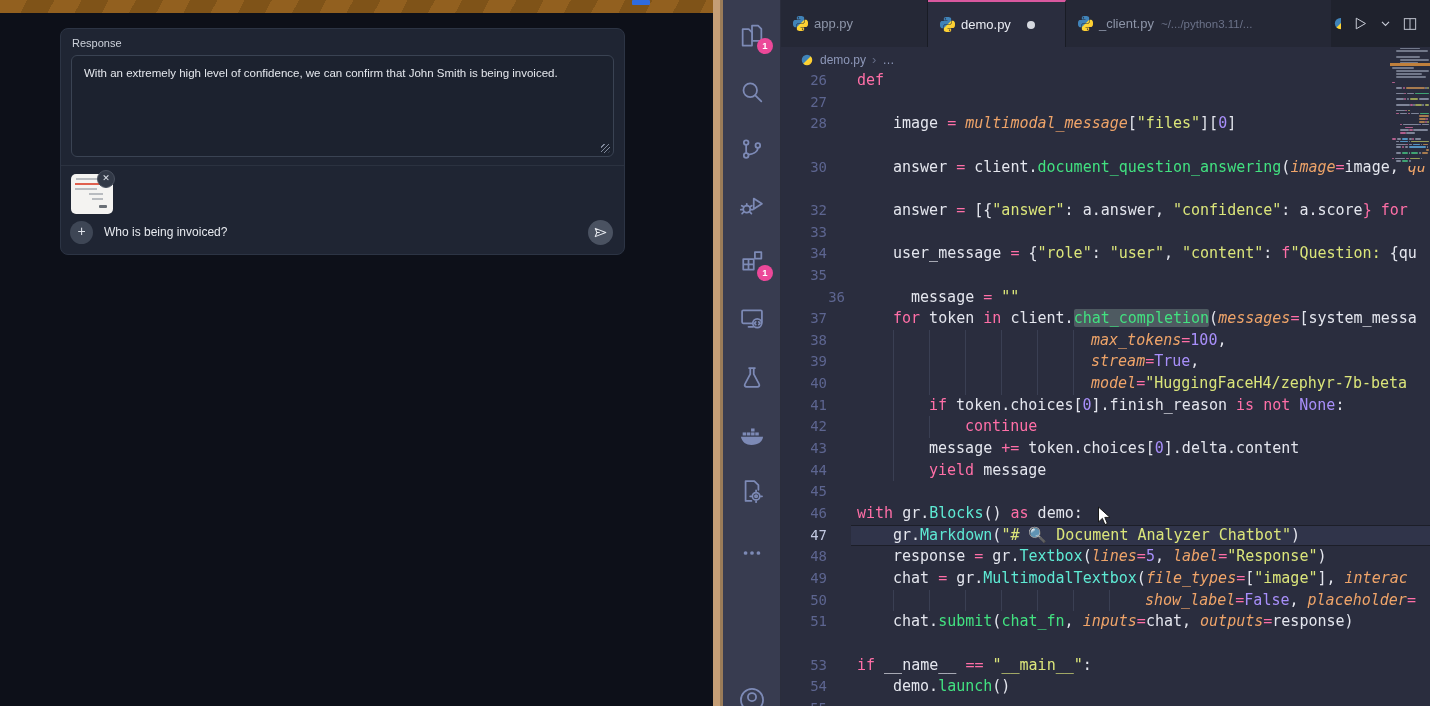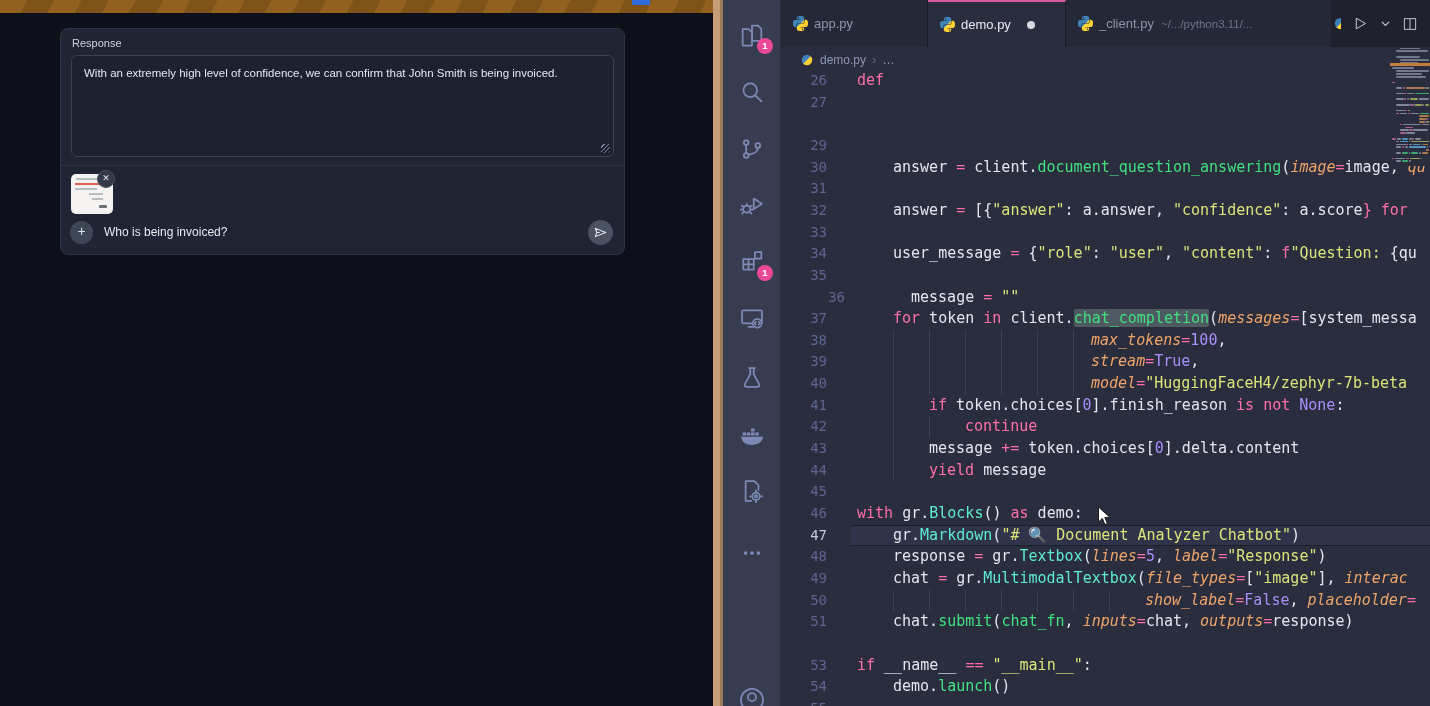--- a/index.html
+++ b/index.html
@@ -205,23 +205,22 @@
             <circle cx="12" cy="9.5" r="3.5"></circle>
           </svg>
       </div>
     </div>
 
     <div id="editor">
 
       <div id="code-layer">
           <div class="crow" style="top: 70px;"><div class="gut">26</div><div class="ct" style="left: 76px;"><span class="tk-kw">def</span></div></div>
           <div class="crow" style="top: 91.65px;"><div class="gut">27</div><div class="ct" style="left: 76px;"></div></div>
-          <div class="crow" style="top: 134.95px;"><div class="gut">29</div><div class="ct" style="left: 76px;"></div></div>
+          <div class="crow" style="top: 113.3px;"><div class="gut">28</div><div class="ct" style="left: 112px;"><span class="tk-tx">image </span><span class="tk-kw">= </span><span class="tk-pr">multimodal_message</span><span class="tk-tx">[</span><span class="tk-st">"files"</span><span class="tk-tx">][</span><span class="tk-nm">0</span><span class="tk-tx">]</span></div></div>
           <div class="crow" style="top: 156.6px;"><div class="gut">30</div><div class="ct" style="left: 112px;"><span class="tk-tx">answer </span><span class="tk-kw">= </span><span class="tk-tx">client.</span><span class="tk-fn">document_question_answering</span><span class="tk-tx">(</span><span class="tk-pr">image</span><span class="tk-kw">=</span><span class="tk-tx">image, </span><span class="tk-pr">qu</span></div></div>
-          <div class="crow" style="top: 178.25px;"><div class="gut">31</div><div class="ct" style="left: 76px;"></div></div>
           <div class="crow" style="top: 199.9px;"><div class="gut">32</div><div class="ct" style="left: 112px;"><span class="tk-tx">answer </span><span class="tk-kw">= </span><span class="tk-tx">[{</span><span class="tk-st">"answer"</span><span class="tk-tx">: a.answer, </span><span class="tk-st">"confidence"</span><span class="tk-tx">: a.score</span><span class="tk-kw">} for</span></div></div>
           <div class="crow" style="top: 221.55px;"><div class="gut">33</div><div class="ct" style="left: 76px;"></div></div>
           <div class="crow" style="top: 243.2px;"><div class="gut">34</div><div class="ct" style="left: 112px;"><span class="tk-tx">user_message </span><span class="tk-kw">= </span><span class="tk-tx">{</span><span class="tk-st">"role"</span><span class="tk-tx">: </span><span class="tk-st">"user"</span><span class="tk-tx">, </span><span class="tk-st">"content"</span><span class="tk-tx">: </span><span class="tk-kw">f</span><span class="tk-st">"Question: </span><span class="tk-tx">{qu</span></div></div>
           <div class="crow" style="top: 264.85px; padding-left: 36px;"><div class="gut">35</div><div class="ct" style="left: 76px;"></div></div>
           <div class="crow" style="top: 286.5px; margin-left: 18px;"><div class="gut">36</div><div class="ct" style="left: 112px;"><span class="tk-tx">message </span><span class="tk-kw">= </span><span class="tk-st">""</span></div></div>
           <div class="crow" style="top: 308.15px;"><div class="gut">37</div><div class="ct" style="left: 112px;"><span class="tk-kw">for</span><span class="tk-tx"> token </span><span class="tk-kw">in</span><span class="tk-tx"> client.</span><span class="tk-fn hl">chat_completion</span><span class="tk-tx">(</span><span class="tk-pr">messages</span><span class="tk-kw">=</span><span class="tk-tx">[system_messa</span></div></div>
           <div class="crow" style="top: 329.8px;"><div class="gut">38</div><div class="guide" style="left: 112px;"></div><div class="guide" style="left: 148px;"></div><div class="guide" style="left: 184px;"></div><div class="guide" style="left: 220px;"></div><div class="guide" style="left: 256px;"></div><div class="guide" style="left: 292px;"></div><div class="ct" style="left: 310px;"><span class="tk-pr">max_tokens</span><span class="tk-kw">=</span><span class="tk-nm">100</span><span class="tk-tx">,</span></div></div>
           <div class="crow" style="top: 351.45px;"><div class="gut">39</div><div class="guide" style="left: 112px;"></div><div class="guide" style="left: 148px;"></div><div class="guide" style="left: 184px;"></div><div class="guide" style="left: 220px;"></div><div class="guide" style="left: 256px;"></div><div class="guide" style="left: 292px;"></div><div class="ct" style="left: 310px;"><span class="tk-pr">stream</span><span class="tk-kw">=</span><span class="tk-nm">True</span><span class="tk-tx">,</span></div></div>
           <div class="crow" style="top: 373.1px;"><div class="gut">40</div><div class="guide" style="left: 112px;"></div><div class="guide" style="left: 148px;"></div><div class="guide" style="left: 184px;"></div><div class="guide" style="left: 220px;"></div><div class="guide" style="left: 256px;"></div><div class="guide" style="left: 292px;"></div><div class="ct" style="left: 310px;"><span class="tk-pr">model</span><span class="tk-kw">=</span><span class="tk-st">"HuggingFaceH4/zephyr-7b-beta</span></div></div>
           <div class="crow" style="top: 394.75px;"><div class="gut">41</div><div class="guide" style="left: 112px;"></div><div class="ct" style="left: 148px;"><span class="tk-kw">if</span><span class="tk-tx"> token.choices[</span><span class="tk-nm">0</span><span class="tk-tx">].finish_reason </span><span class="tk-kw">is</span><span class="tk-tx"> </span><span class="tk-kw">not</span><span class="tk-tx"> </span><span class="tk-nm">None</span><span class="tk-tx">:</span></div></div>

